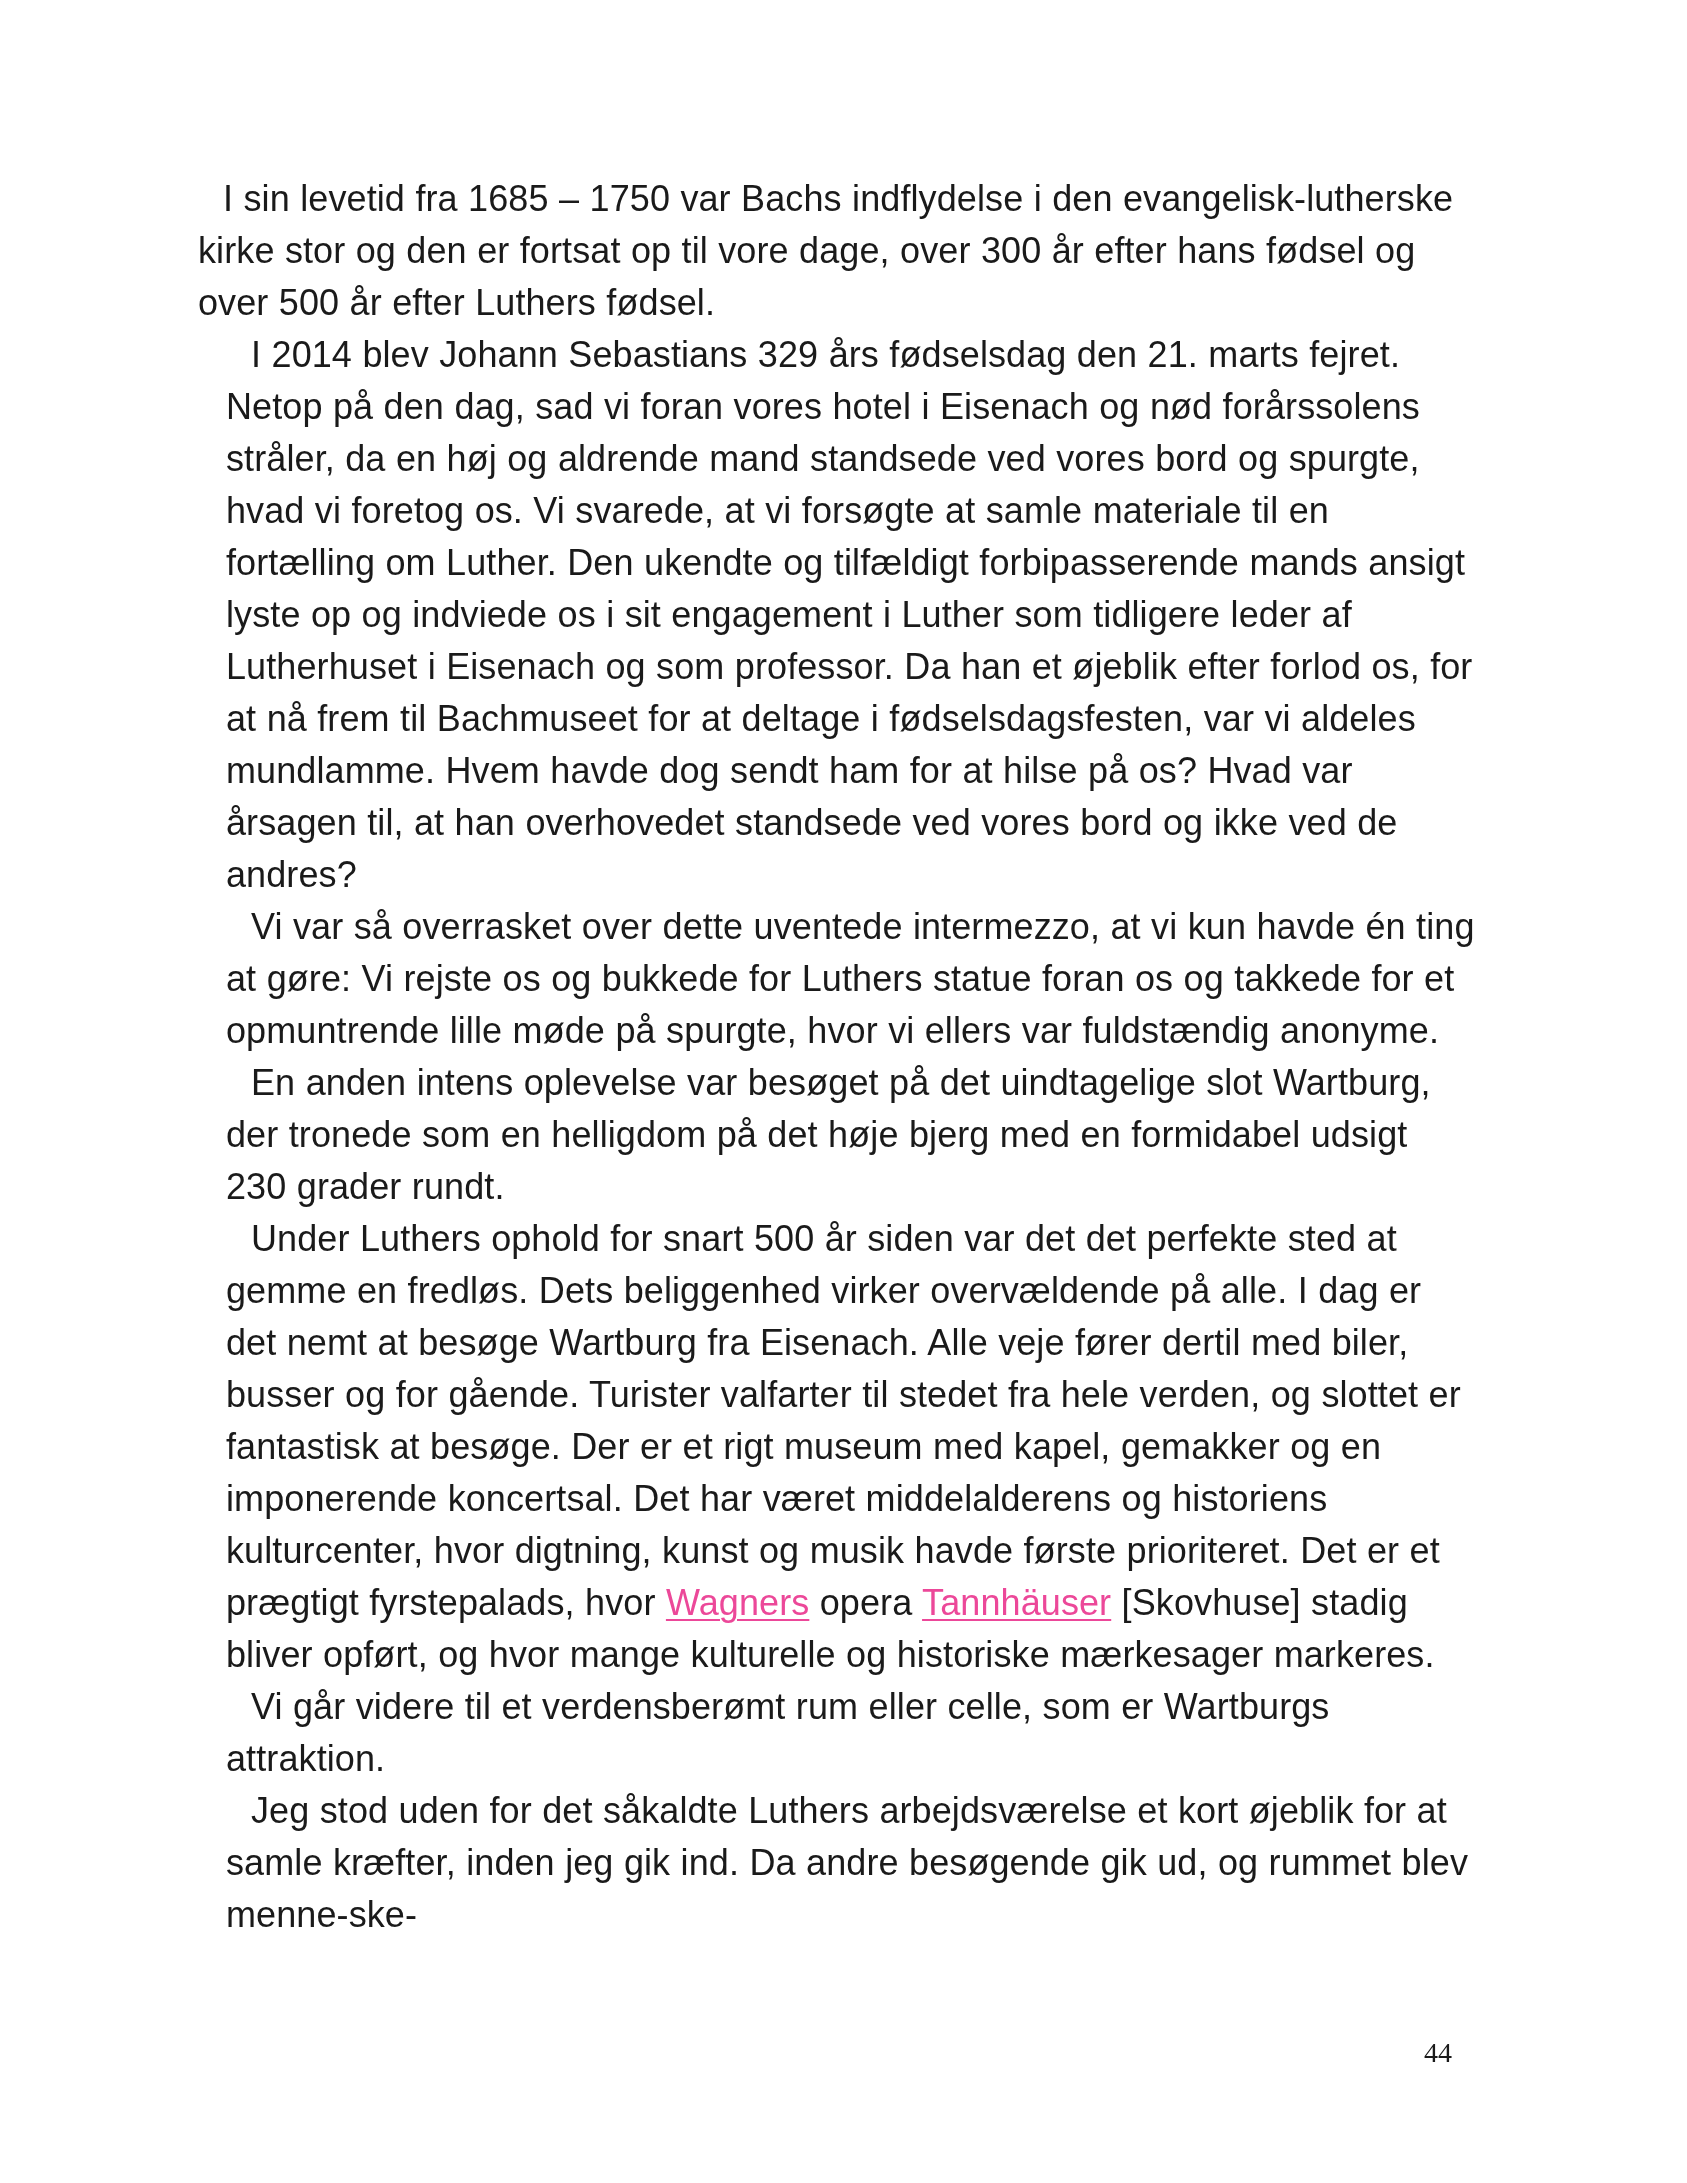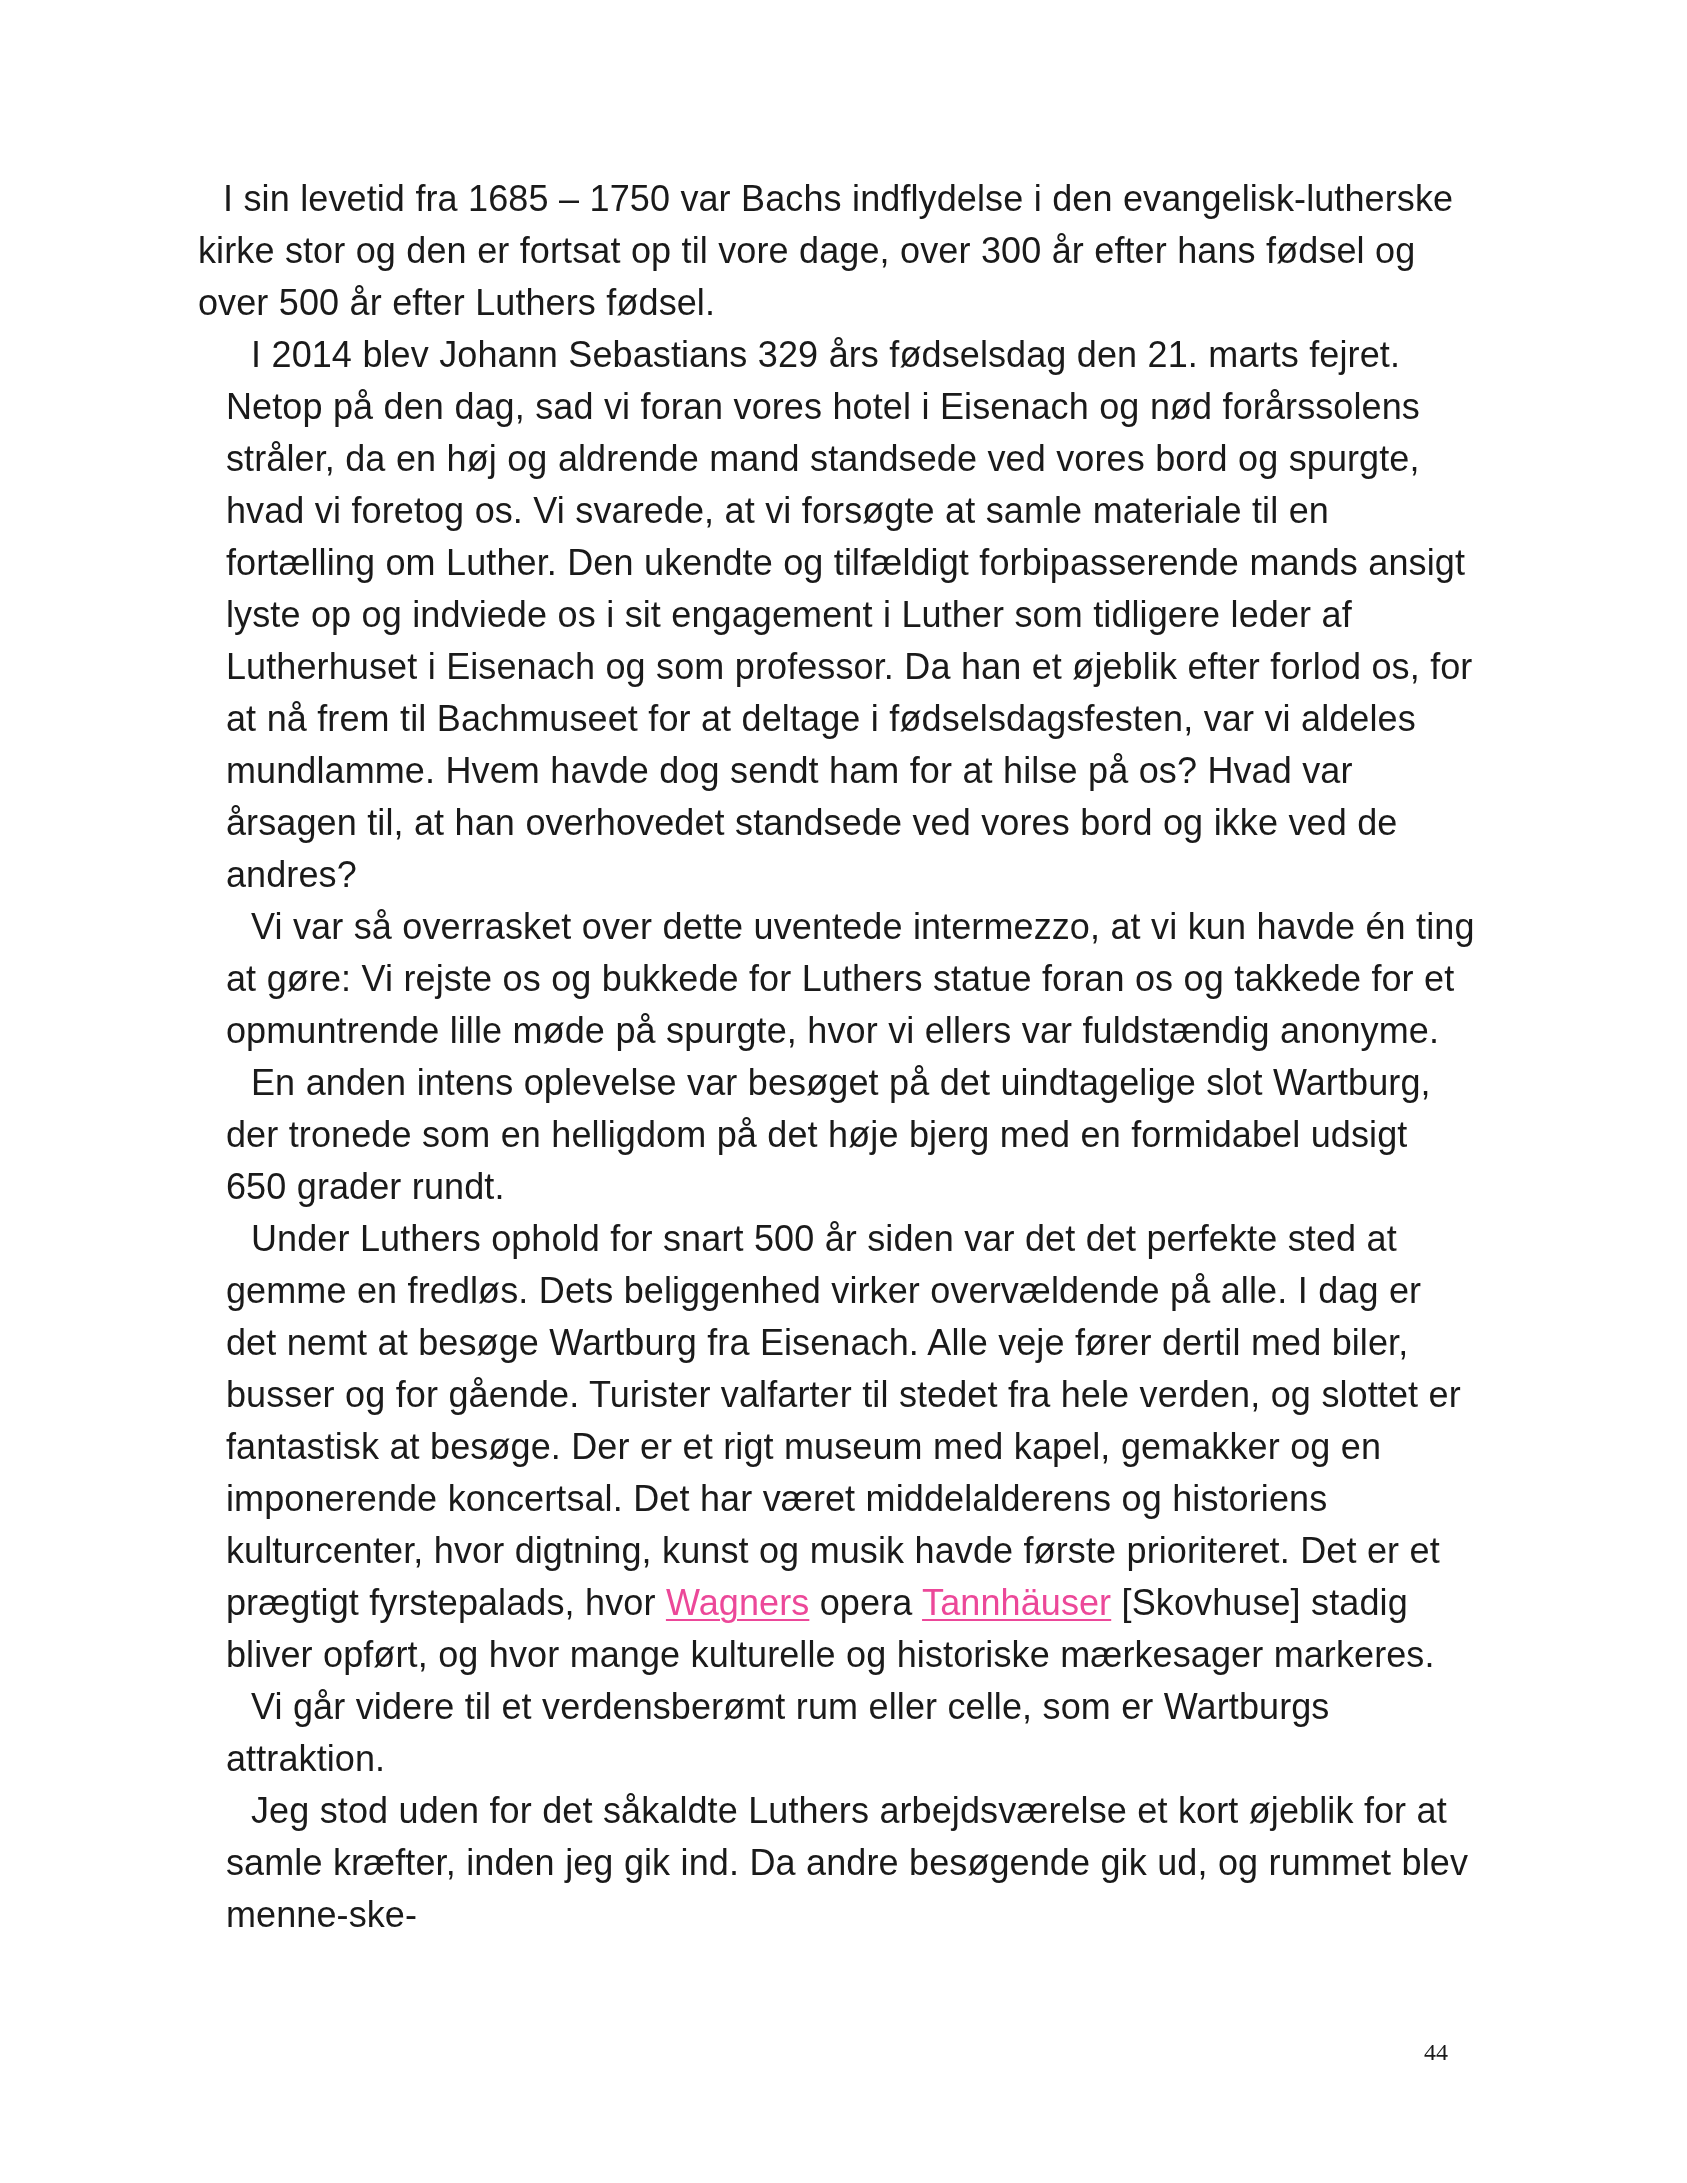--- a/index.html
+++ b/index.html
@@ -50,40 +50,40 @@
     text-underline-offset: 4px;
     cursor: pointer;
   }
 
   .page-number {
     position: absolute;
     left: 1424px;
     top: 2036px;
     width: 79px;
     font-family: "Liberation Serif", "DejaVu Serif", serif;
-    font-size: 24px;
+    font-size: 28px;
     line-height: 33px;
     color: #1a1a1a;
     text-align: left;
   }
 </style>
 </head>
 <body>
 
 <div class="page">
 
   <div class="text-block">
 
     <p class="para">I sin levetid fra 1685 – 1750 var Bachs indflydelse i den evangelisk-lutherske kirke stor og den er fortsat op til vore dage, over 300 år efter hans fødsel og over 500 år efter Luthers fødsel.</p>
 
     <p class="para">I 2014 blev Johann Sebastians 329 års fødselsdag den 21. marts fejret. Netop på den dag, sad vi foran vores hotel i Eisenach og nød forårssolens stråler, da en høj og aldrende mand standsede ved vores bord og spurgte, hvad vi foretog os. Vi svarede, at vi forsøgte at samle materiale til en fortælling om Luther. Den ukendte og tilfældigt forbipasserende mands ansigt lyste op og indviede os i sit engagement i Luther som tidligere leder af Lutherhuset i Eisenach og som professor. Da han et øjeblik efter forlod os, for at nå frem til Bachmuseet for at deltage i fødselsdagsfesten, var vi aldeles mundlamme. Hvem havde dog sendt ham for at hilse på os? Hvad var årsagen til, at han overhovedet standsede ved vores bord og ikke ved de andres?</p>
 
     <p class="para">Vi var så overrasket over dette uventede intermezzo, at vi kun havde én ting at gøre: Vi rejste os og bukkede for Luthers statue foran os og takkede for et opmuntrende lille møde på spurgte, hvor vi ellers var fuldstændig anonyme.</p>
 
-    <p class="para">En anden intens oplevelse var besøget på det uindtagelige slot Wartburg, der tronede som en helligdom på det høje bjerg med en formidabel udsigt 650 grader rundt.</p>
+    <p class="para">En anden intens oplevelse var besøget på det uindtagelige slot Wartburg, der tronede som en helligdom på det høje bjerg med en formidabel udsigt 230 grader rundt.</p>
 
     <p class="para"><span>Under Luthers ophold for snart 500 år siden var det det perfekte sted at gemme en fredløs. Dets beliggenhed virker overvældende på alle. I dag er det nemt at besøge Wartburg fra Eisenach. Alle veje fører dertil med biler, busser og for gående. Turister valfarter til stedet fra hele verden, og slottet er fantastisk at besøge. Der er et rigt museum med kapel, gemakker og en imponerende koncertsal. Det har været middelalderens og historiens kulturcenter, hvor digtning, kunst og musik havde første prioriteret. Det er et prægtigt fyrstepalads, hvor </span><a class="link">Wagners</a><span> opera </span><a class="link">Tannhäuser</a><span> [Skovhuse] stadig bliver opført, og hvor mange kulturelle og historiske mærkesager markeres.</span></p>
 
 
     <p class="para">Vi går videre til et verdensberømt rum eller celle, som er Wartburgs attraktion.</p>
 
     <p class="para">Jeg stod uden for det såkaldte Luthers arbejdsværelse et kort øjeblik for at samle kræfter, inden jeg gik ind. Da andre besøgende gik ud, og rummet blev menne-ske-</p>
 
   </div>
 

